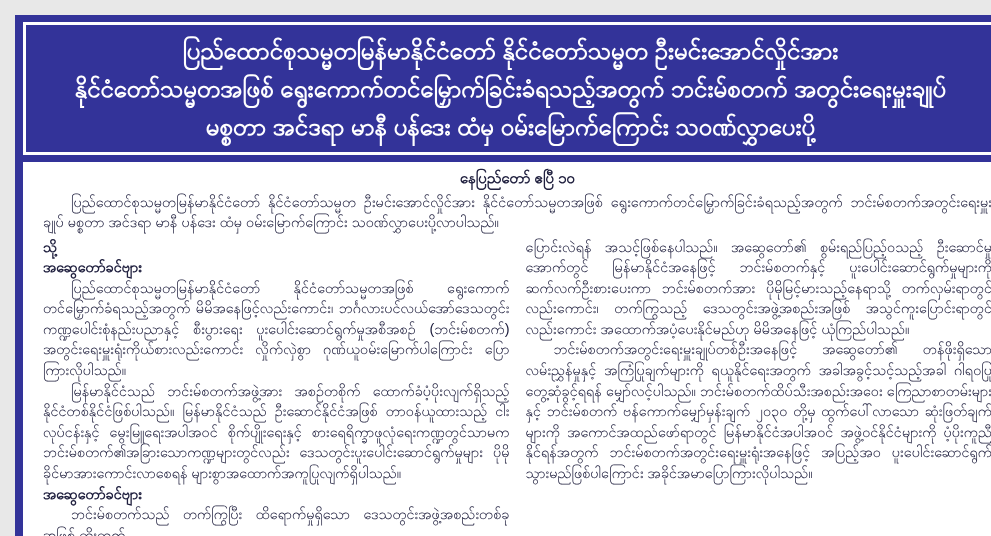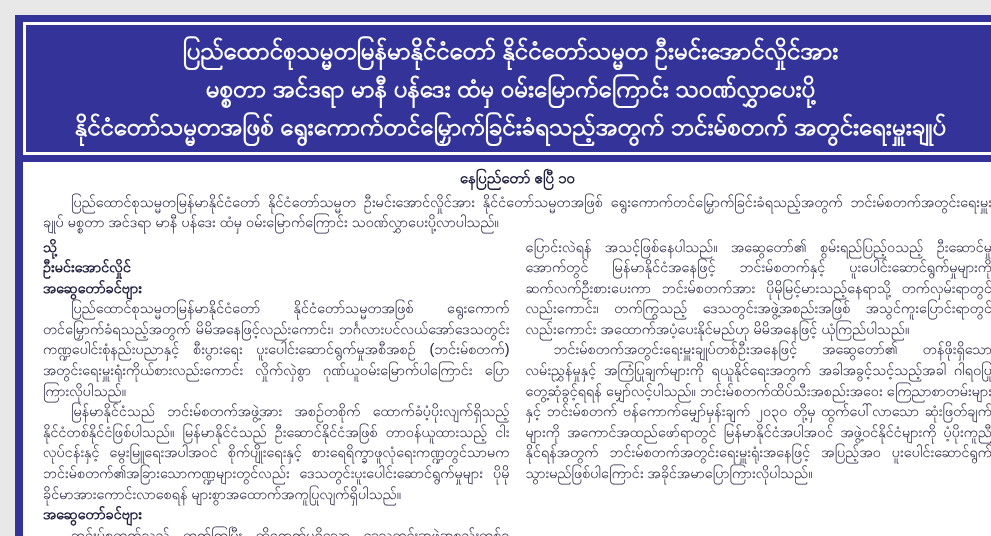--- a/index.html
+++ b/index.html
@@ -62,40 +62,39 @@
   .indent{text-indent:28px;}
 </style>
 </head>
 <body>
 
 <div class="page">
 
   <div class="masthead">
     <div class="masthead-inner">
       <div>ပြည်ထောင်စုသမ္မတမြန်မာနိုင်ငံတော် နိုင်ငံတော်သမ္မတ ဦးမင်းအောင်လှိုင်အား</div>
+      <div>နိုင်ငံတော်သမ္မတအဖြစ် ရွေးကောက်တင်မြှောက်ခြင်းခံရသည့်အတွက် ဘင်းမ်စတက် အတွင်းရေးမှူးချုပ်</div>
       <div>မစ္စတာ အင်ဒရာ မာနီ ပန်ဒေး ထံမှ ဝမ်းမြောက်ကြောင်း သဝဏ်လွှာပေးပို့</div>
-      <div>နိုင်ငံတော်သမ္မတအဖြစ် ရွေးကောက်တင်မြှောက်ခြင်းခံရသည့်အတွက် ဘင်းမ်စတက် အတွင်းရေးမှူးချုပ်</div>
     </div>
   </div>
 
   <div class="side-strip left"></div>
   <div class="side-strip right"></div>
   <div class="bottom-bar"></div>
 
   <div class="content">
 
     <div class="dateline">နေပြည်တော်  ဧပြီ  ၁၀</div>
 
     <p class="lead">ပြည်ထောင်စုသမ္မတမြန်မာနိုင်ငံတော် နိုင်ငံတော်သမ္မတ ဦးမင်းအောင်လှိုင်အား နိုင်ငံတော်သမ္မတအဖြစ် ရွေးကောက်တင်မြှောက်ခြင်းခံရသည့်အတွက် ဘင်းမ်စတက်အတွင်းရေးမှူးချုပ် မစ္စတာ အင်ဒရာ မာနီ ပန်ဒေး ထံမှ ဝမ်းမြောက်ကြောင်း သဝဏ်လွှာပေးပို့လာပါသည်။</p>
 
     <div class="columns">
 
       <div class="col">
         <p class="bold">သို့</p>
-        <p class="bold">ဦးမင်းအောင်လှိုင်</p>
         <p class="bold">အဆွေတော်ခင်ဗျား</p>
         <p class="indent">ပြည်ထောင်စုသမ္မတမြန်မာနိုင်ငံတော် နိုင်ငံတော်သမ္မတအဖြစ် ရွေးကောက်တင်မြှောက်ခံရသည့်အတွက် မိမိအနေဖြင့်လည်းကောင်း၊ ဘင်္ဂလားပင်လယ်အော်ဒေသတွင်း ကဏ္ဍပေါင်းစုံနည်းပညာနှင့် စီးပွားရေး ပူးပေါင်းဆောင်ရွက်မှုအစီအစဉ် (ဘင်းမ်စတက်) အတွင်းရေးမှူးရုံးကိုယ်စားလည်းကောင်း လှိုက်လှဲစွာ ဂုဏ်ယူဝမ်းမြောက်ပါကြောင်း ပြောကြားလိုပါသည်။</p>
         <p class="indent">မြန်မာနိုင်ငံသည် ဘင်းမ်စတက်အဖွဲ့အား အစဉ်တစိုက် ထောက်ခံပံ့ပိုးလျက်ရှိသည့် နိုင်ငံတစ်နိုင်ငံဖြစ်ပါသည်။ မြန်မာနိုင်ငံသည် ဦးဆောင်နိုင်ငံအဖြစ် တာဝန်ယူထားသည့် ငါးလုပ်ငန်းနှင့် မွေးမြူရေးအပါအဝင် စိုက်ပျိုးရေးနှင့် စားရေရိက္ခာဖူလုံရေးကဏ္ဍတွင်သာမက ဘင်းမ်စတက်၏အခြားသောကဏ္ဍများတွင်လည်း ဒေသတွင်းပူးပေါင်းဆောင်ရွက်မှုများ ပိုမိုခိုင်မာအားကောင်းလာစေရန် များစွာအထောက်အကူပြုလျက်ရှိပါသည်။</p>
         <p class="bold">အဆွေတော်ခင်ဗျား</p>
         <p class="indent">ဘင်းမ်စတက်သည် တက်ကြွပြီး ထိရောက်မှုရှိသော ဒေသတွင်းအဖွဲ့အစည်းတစ်ခုအဖြစ် တိုးတက်</p>
       </div>
 
       <div class="col">
         <p>ပြောင်းလဲရန် အသင့်ဖြစ်နေပါသည်။ အဆွေတော်၏ စွမ်းရည်ပြည့်ဝသည့် ဦးဆောင်မှုအောက်တွင် မြန်မာနိုင်ငံအနေဖြင့် ဘင်းမ်စတက်နှင့် ပူးပေါင်းဆောင်ရွက်မှုများကို ဆက်လက်ဦးစားပေးကာ ဘင်းမ်စတက်အား ပိုမိုမြင့်မားသည့်နေရာသို့ တက်လှမ်းရာတွင်လည်းကောင်း၊ တက်ကြွသည့် ဒေသတွင်းအဖွဲ့အစည်းအဖြစ် အသွင်ကူးပြောင်းရာတွင်လည်းကောင်း အထောက်အပံ့ပေးနိုင်မည်ဟု မိမိအနေဖြင့် ယုံကြည်ပါသည်။</p>
         <p class="indent">ဘင်းမ်စတက်အတွင်းရေးမှူးချုပ်တစ်ဦးအနေဖြင့် အဆွေတော်၏ တန်ဖိုးရှိသော လမ်းညွှန်မှုနှင့် အကြံပြုချက်များကို ရယူနိုင်ရေးအတွက် အခါအခွင့်သင့်သည့်အခါ ဂါရဝပြုတွေ့ဆုံခွင့်ရရန် မျှော်လင့်ပါသည်။ ဘင်းမ်စတက်ထိပ်သီးအစည်းအဝေး ကြေညာစာတမ်းများနှင့် ဘင်းမ်စတက် ဗန်ကောက်မျှော်မှန်းချက် ၂၀၃၀ တို့မှ ထွက်ပေါ်လာသော ဆုံးဖြတ်ချက်များကို အကောင်အထည်ဖော်ရာတွင် မြန်မာနိုင်ငံအပါအဝင် အဖွဲ့ဝင်နိုင်ငံများကို ပံ့ပိုးကူညီနိုင်ရန်အတွက် ဘင်းမ်စတက်အတွင်းရေးမှူးရုံးအနေဖြင့် အပြည့်အဝ ပူးပေါင်းဆောင်ရွက်သွားမည်ဖြစ်ပါကြောင်း အခိုင်အမာပြောကြားလိုပါသည်။</p>

